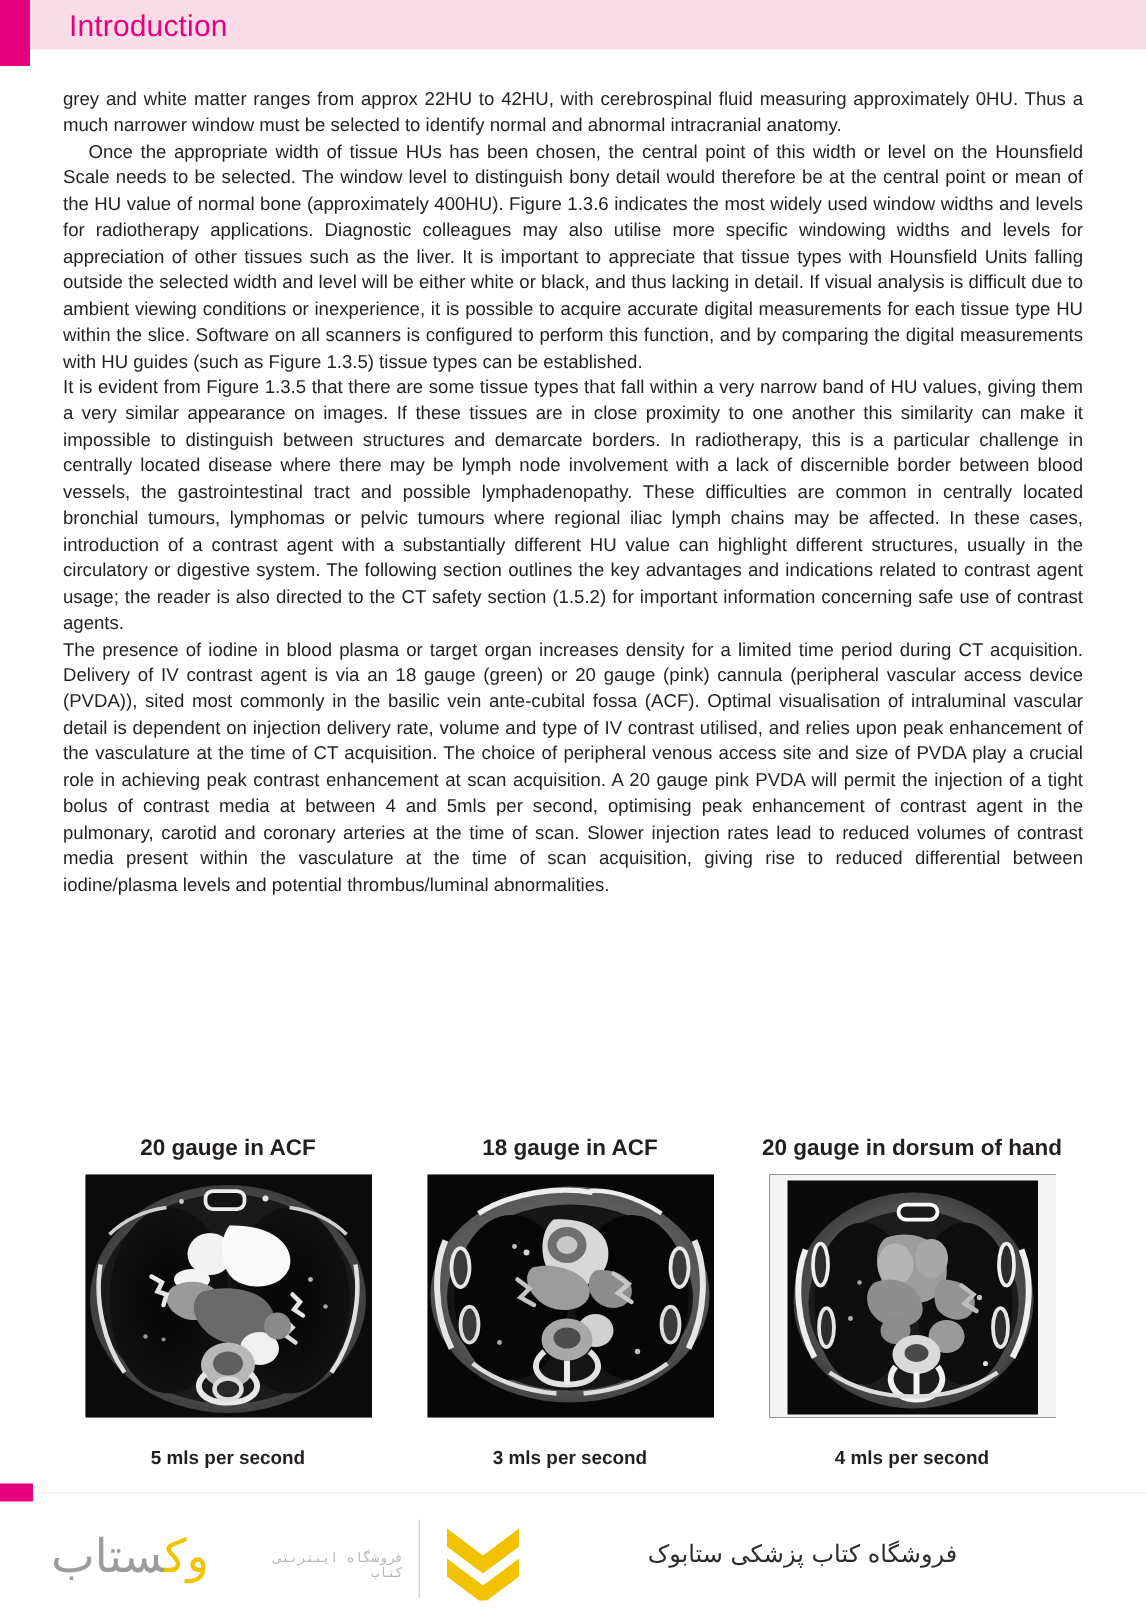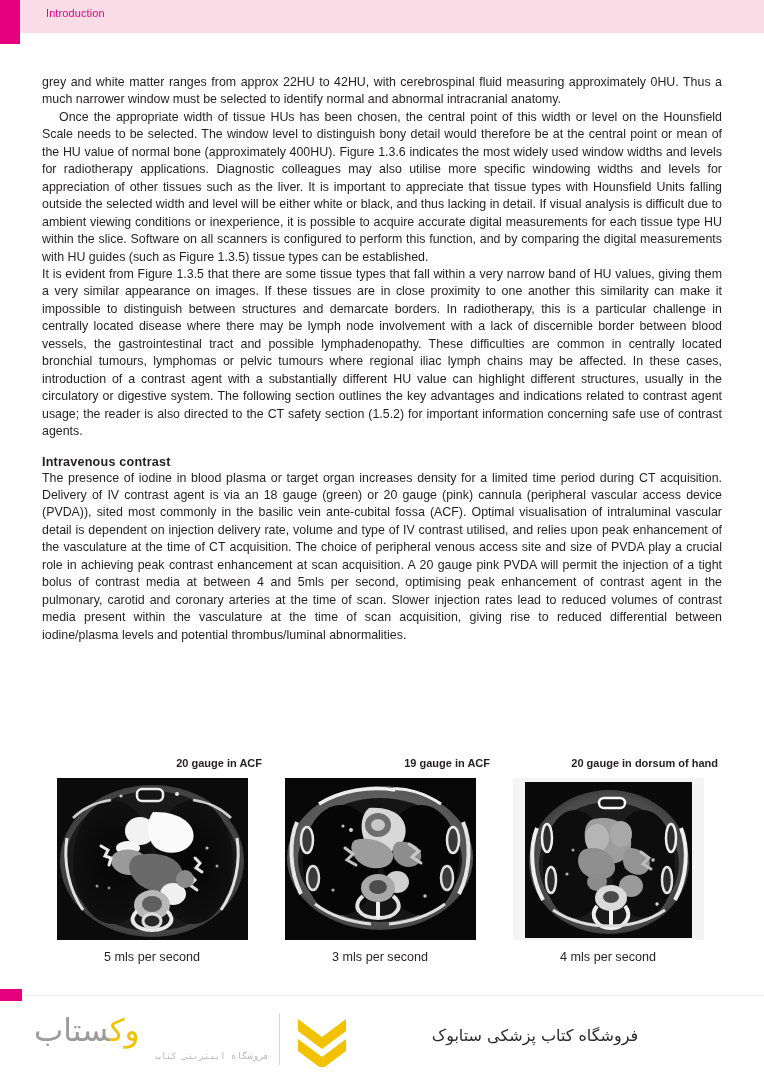--- a/index.html
+++ b/index.html
@@ -32,31 +32,31 @@
   #header-tab {
     position: absolute;
     left: 0; top: 0;
     width: 20px;
     height: 44px;
     background: #e5007d;
   }
   #header-title {
     position: absolute;
     left: 46px; top: 7px;
-    font-size: 11px;
+    font-size: 20px;
     color: #e5007d;
     letter-spacing: .1px;
     font-family: "Liberation Sans", sans-serif;
   }
 
   
   #content {
     position: absolute;
     left: 42px;
-    top: 74px;
+    top: 58px;
     width: 680px;
   }
   p.body {
     margin: 0;
     font-size: 12.4px;
     line-height: 17.45px;
     color: #231f20;
     text-align: justify;
     text-justify: inter-word;
     font-family: "Liberation Sans", sans-serif;
@@ -90,42 +90,41 @@
     display: flex;
     justify-content: flex-start;
   }
   .fig {
     width: 220px;
     margin-right: 8px;
     text-align: center;
   }
   .fig:last-child { margin-right: 0; }
   .fig-title {
-    font-size: 11px;
+    font-size: 15px;
     font-weight: bold;
     color: #231f20;
     margin-bottom: 9px;
     font-family: "Liberation Sans", sans-serif;
     white-space: nowrap;
-    text-align: right;
   }
   .fig-img-wrap {
     width: 191px;
     height: 162px;
     margin: 0 auto;
     background: #0a0a0a;
     overflow: hidden;
     position: relative;
   }
   .fig-img-wrap svg { display: block; }
   .fig-caption {
     font-size: 12.6px;
-    font-weight: normal;
+    font-weight: bold;
     color: #231f20;
-    margin-top: 10px;
+    margin-top: 20px;
     font-family: "Liberation Sans", sans-serif;
     white-space: nowrap;
   }
 
   
   #footer {
     position: absolute;
     left: 0;
     top: 995px;
     width: 764px;
@@ -144,22 +143,22 @@
     position: absolute;
     left: 0; top: 0;
     width: 764px; height: 85px;
     display: flex;
     align-items: center;
   }
   #logo-block {
     width: 235px;
     margin-left: 34px;
     display: flex;
-    flex-direction: column;
-    align-items: flex-start;
+    flex-direction: row;
+    align-items: center;
   }
   #logo-row { display: flex; align-items: center; }
   #logo-word {
     font-size: 31px;
     color: #9b9b9b;
     font-family: "DejaVu Sans", sans-serif;
     direction: rtl;
     line-height: 1;
   }
   #logo-word .hl { color: #f2c200; }
@@ -208,21 +207,20 @@
   <div id="header-tab"></div>
   <div id="header-title">Introduction</div>
 
   <div id="content">
     <p class="body">grey and white matter ranges from approx 22HU to 42HU, with cerebrospinal fluid measuring approximately 0HU. Thus a much narrower window must be selected to identify normal and abnormal intracranial anatomy.</p>
     <p class="body indent">Once the appropriate width of tissue HUs has been chosen, the central point of this width or level on the Hounsfield Scale needs to be selected. The window level to distinguish bony detail would therefore be at the central point or mean of the HU value of normal bone (approximately 400HU). Figure 1.3.6 indicates the most widely used window widths and levels for radiotherapy applications. Diagnostic colleagues may also utilise more specific windowing widths and levels for appreciation of other tissues such as the liver. It is important to appreciate that tissue types with Hounsfield Units falling outside the selected width and level will be either white or black, and thus lacking in detail. If visual analysis is difficult due to ambient viewing conditions or inexperience, it is possible to acquire accurate digital measurements for each tissue type HU within the slice. Software on all scanners is configured to perform this function, and by comparing the digital measurements with HU guides (such as Figure 1.3.5) tissue types can be established.</p>
 
 
     <p class="body">It is evident from Figure 1.3.5 that there are some tissue types that fall within a very narrow band of HU values, giving them a very similar appearance on images. If these tissues are in close proximity to one another this similarity can make it impossible to distinguish between structures and demarcate borders. In radiotherapy, this is a particular challenge in centrally located disease where there may be lymph node involvement with a lack of discernible border between blood vessels, the gastrointestinal tract and possible lymphadenopathy. These difficulties are common in centrally located bronchial tumours, lymphomas or pelvic tumours where regional iliac lymph chains may be affected. In these cases, introduction of a contrast agent with a substantially different HU value can highlight different structures, usually in the circulatory or digestive system. The following section outlines the key advantages and indications related to contrast agent usage; the reader is also directed to the CT safety section (1.5.2) for important information concerning safe use of contrast agents.</p>
 
-    <h3 class="subsection">Intravenous contrast</h3>
 
     <p class="body">The presence of iodine in blood plasma or target organ increases density for a limited time period during CT acquisition. Delivery of IV contrast agent is via an 18 gauge (green) or 20 gauge (pink) cannula (peripheral vascular access device (PVDA)), sited most commonly in the basilic vein ante-cubital fossa (ACF). Optimal visualisation of intraluminal vascular detail is dependent on injection delivery rate, volume and type of IV contrast utilised, and relies upon peak enhancement of the vasculature at the time of CT acquisition. The choice of peripheral venous access site and size of PVDA play a crucial role in achieving peak contrast enhancement at scan acquisition. A 20 gauge pink PVDA will permit the injection of a tight bolus of contrast media at between 4 and 5mls per second, optimising peak enhancement of contrast agent in the pulmonary, carotid and coronary arteries at the time of scan. Slower injection rates lead to reduced volumes of contrast media present within the vasculature at the time of scan acquisition, giving rise to reduced differential between iodine/plasma levels and potential thrombus/luminal abnormalities.</p>
   </div>
 
   <div id="figures">
 
     <div class="fig">
       <div class="fig-title">20 gauge in ACF</div>
       <div class="fig-img-wrap">
         <svg width="191" height="162" viewBox="0 0 191 162" xmlns="http://www.w3.org/2000/svg">
@@ -272,21 +270,21 @@
           <circle cx="150" cy="70" r="1.6" fill="#b5b5b5"></circle>
           <circle cx="160" cy="88" r="1.5" fill="#a5a5a5"></circle>
           <circle cx="40" cy="108" r="1.5" fill="#9a9a9a"></circle>
           <circle cx="52" cy="110" r="1.4" fill="#8f8f8f"></circle>
         </svg>
       </div>
       <div class="fig-caption">5 mls per second</div>
     </div>
 
     <div class="fig">
-      <div class="fig-title">19 gauge in ACF</div>
+      <div class="fig-title">18 gauge in ACF</div>
       <div class="fig-img-wrap">
         <svg width="191" height="162" viewBox="0 0 191 162" xmlns="http://www.w3.org/2000/svg">
           <defs>
             <radialGradient id="g2body" cx="50%" cy="46%" r="64%">
               <stop offset="0%" stop-color="#808080"></stop>
               <stop offset="72%" stop-color="#565656"></stop>
               <stop offset="100%" stop-color="#2e2e2e"></stop>
             </radialGradient>
           </defs>
           <rect width="191" height="162" fill="#070707"></rect>

